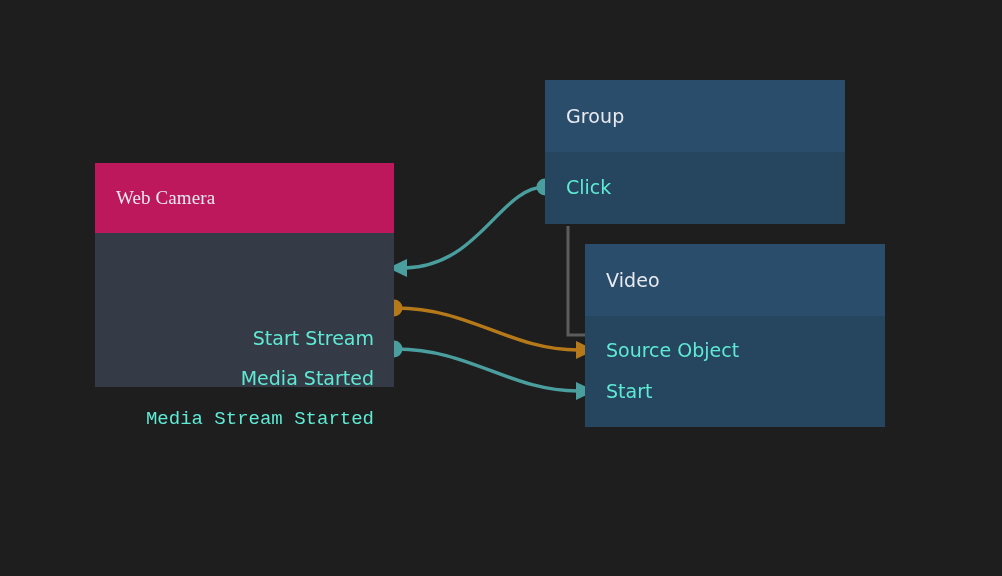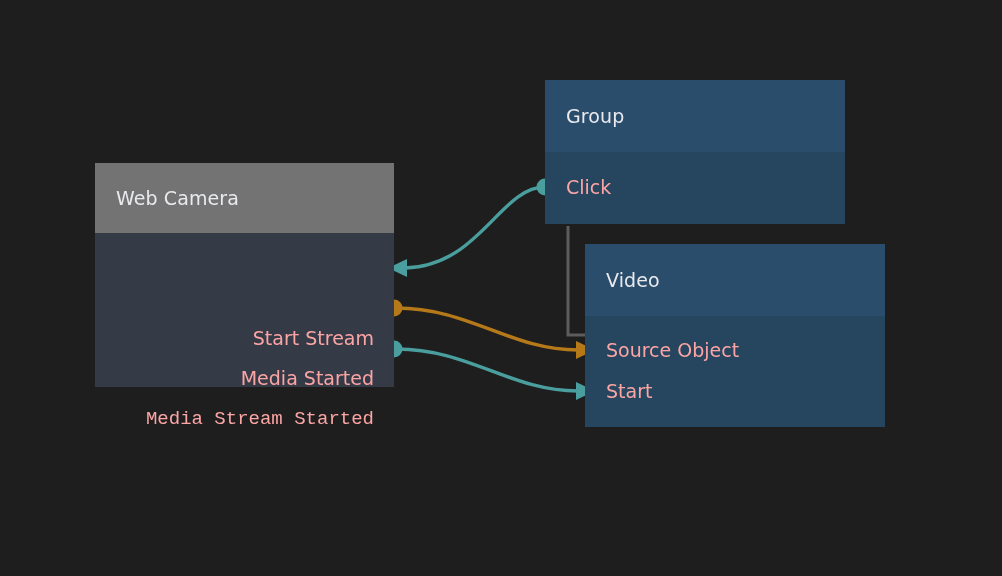--- a/index.html
+++ b/index.html
@@ -42,41 +42,42 @@
   }
   .node-body {
     box-sizing: border-box;
     position: relative;
   }
   .row {
     position: absolute;
     display: flex;
     align-items: center;
     height: 26px;
-    color: #fca5a5;
+    color: #5eead4;
     font-size: 19px;
     white-space: nowrap;
   }
   .row.right-aligned {
     right: 20px;
   }
   .row.left-aligned {
     left: 21px;
     justify-content: flex-start;
   }
   
   #node-web-camera {
     left: 95px;
     top: 163px;
     width: 299px;
     height: 224px;
   }
   #node-web-camera .node-header {
     height: 70px;
-    background: #737373;
+    background: #be185d;
+    font-family: Liberation Serif, serif;
   }
   #node-web-camera .node-body {
     height: 154px;
     background: #353a47;
   }
   
   #node-group {
     left: 545px;
     top: 80px;
     width: 300px;

